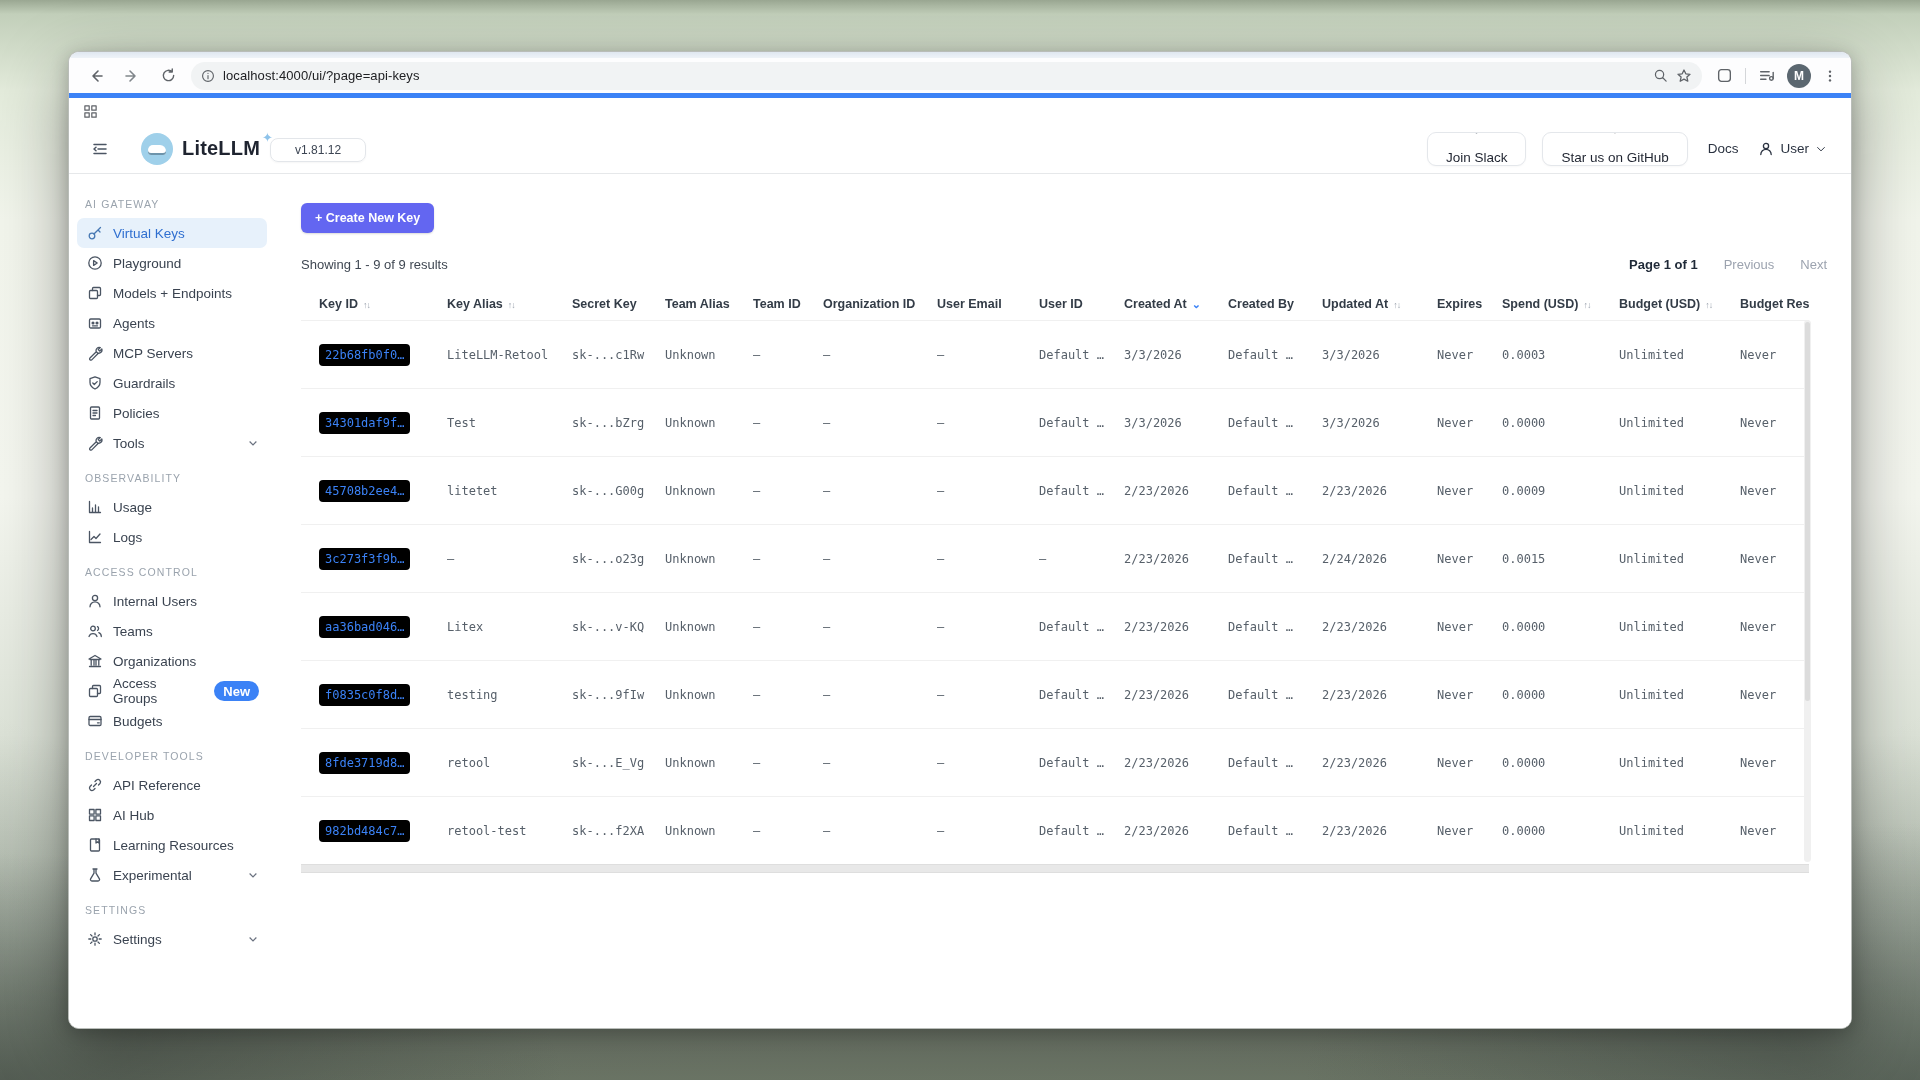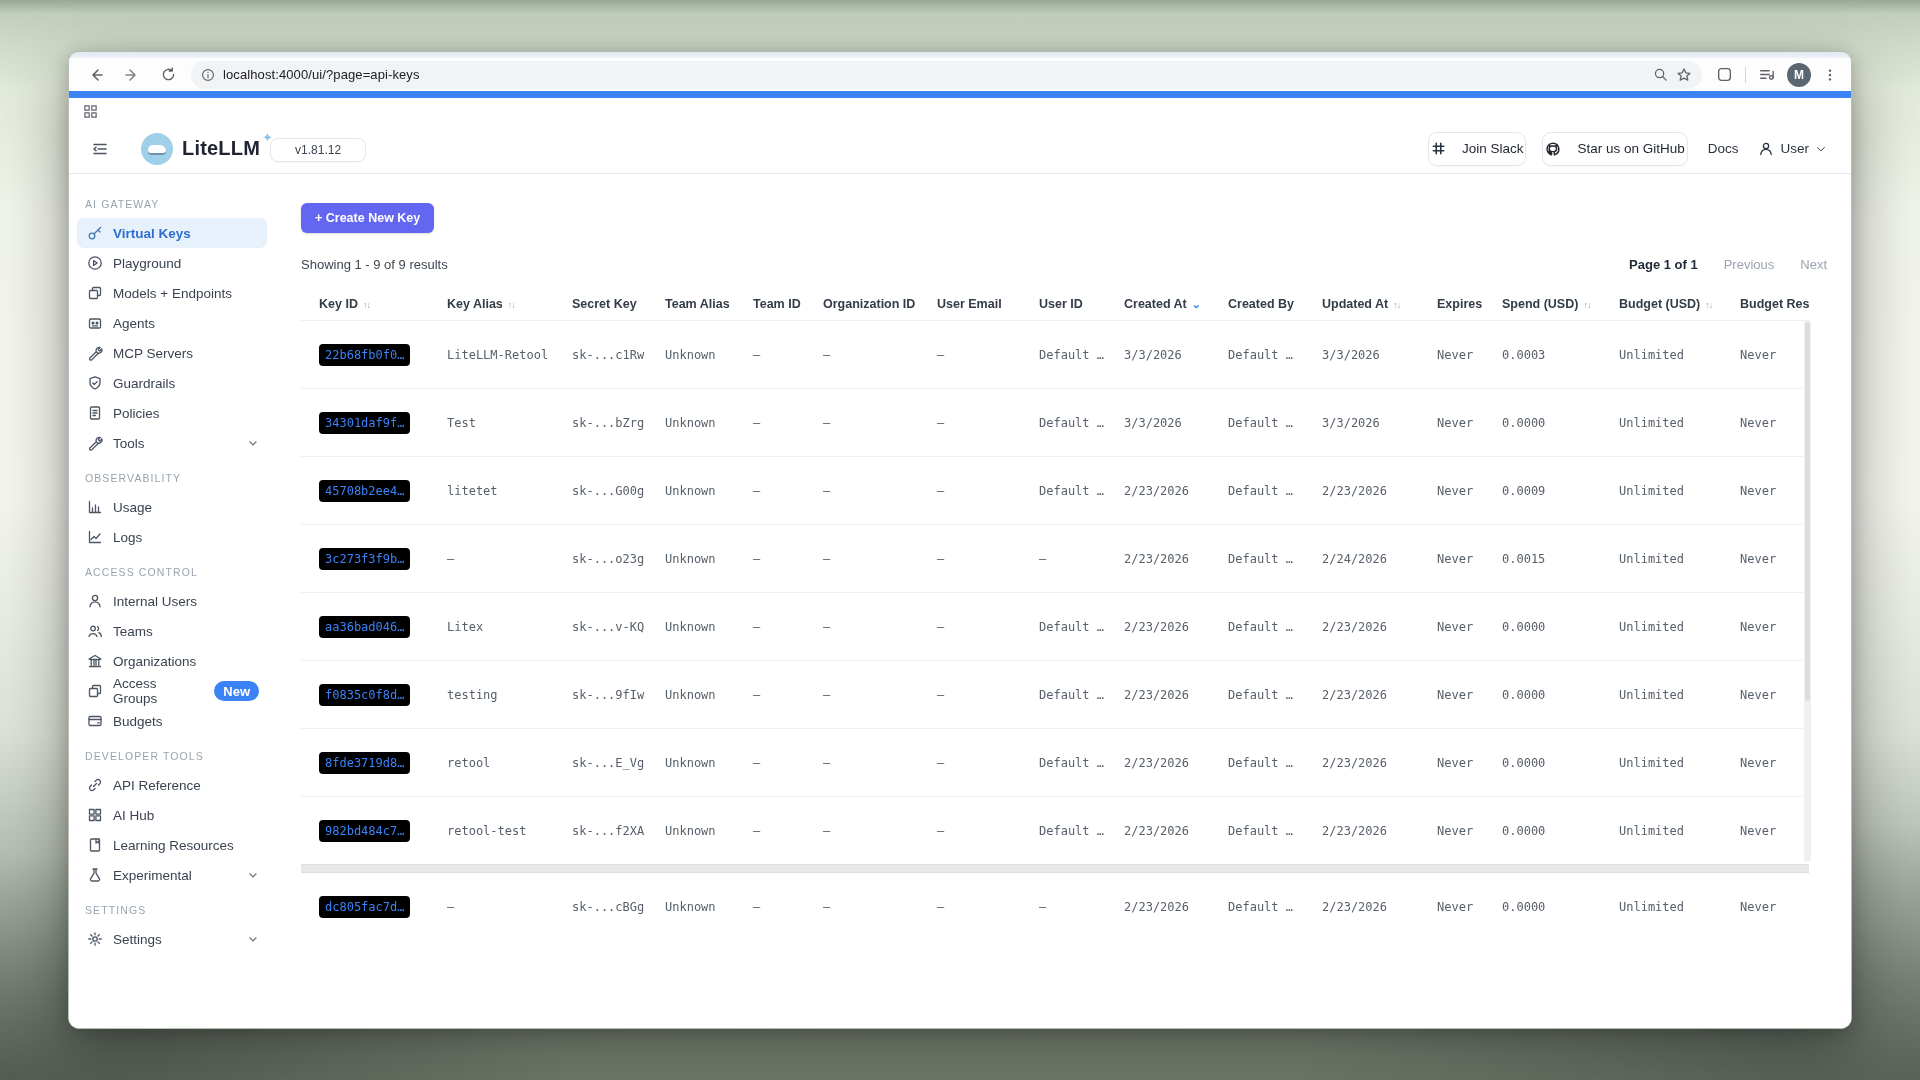--- a/index.html
+++ b/index.html
@@ -13,51 +13,51 @@
   }
 
   
   .window{
     position:absolute; left:68px; top:51px; width:1784px; height:978px;
     border-radius:11px; background:#fff; overflow:hidden;
     box-shadow:0 24px 70px rgba(0,0,0,.38), 0 4px 18px rgba(0,0,0,.22);
     border:1px solid #b9bdb9;
   }
   .chrome-top{ height:6px; background:linear-gradient(180deg,#dfe7f0,#eef3f8); }
-  .toolbar{ height:40px; background:#fdfdfe; display:flex; align-items:center; padding:0 14px; gap:10px; border-bottom:7px solid #3b82f6;}
+  .toolbar{ height:40px; background:#fdfdfe; display:flex; align-items:center; padding:0 14px; gap:10px; border-bottom:5px solid #3b82f6;}
   .nav-ic{ width:26px; height:26px; display:flex; align-items:center; justify-content:center; border-radius:50%; color:#5f6368; font-size:15px; cursor:pointer;}
   .omnibox{ flex:1; height:28px; background:#f1f3f4; border-radius:14px; display:flex; align-items:center; padding:0 10px; gap:8px;}
   .omnibox .url{ flex:1; font-size:13px; color:#202124; letter-spacing:.1px;}
   .tb-right{ display:flex; align-items:center; gap:12px; padding-left:4px;}
   .avatar{ width:24px; height:24px; border-radius:50%; background:#5b6770; color:#fff; font-size:12px; font-weight:bold; display:flex; align-items:center; justify-content:center;}
   .vsep{ width:1px; height:16px; background:#d4d6d9;}
   .bookmarks{ height:26px; background:#fff; display:flex; align-items:center; padding:0 14px;}
 
   
   .app-nav{ height:50px; background:#fff; border-bottom:1px solid #e6e8ea; display:flex; align-items:center; padding:0 24px 0 16px;}
   .collapse{ width:30px; height:30px; display:flex; align-items:center; justify-content:center; border-radius:6px; cursor:pointer;}
   .brand{ display:flex; align-items:center; gap:9px; margin-left:26px;}
   .logo{ width:32px; height:32px; border-radius:50%; background:#9fd0ea; position:relative; overflow:hidden;}
   .logo:after{ content:""; position:absolute; left:7px; top:12px; width:18px; height:10px; background:#fff; border-radius:5px 6px 3px 3px; box-shadow:inset 0 -2px 0 #6d94ab;}
   .brand-name{ font-size:20px; font-weight:bold; color:#1f2430; letter-spacing:.2px;}
   .ver-wrap{ position:relative; margin-left:10px;}
   .ver-badge{ font-size:12px; color:#3c4553; background:#fff; border:1px solid #e3e6ea; border-radius:8px; padding:4px 24px; box-shadow:0 1px 2px rgba(0,0,0,.04);}
   .sparkle{ position:absolute; left:-8px; top:-10px; color:#8ec3ea; font-size:13px;}
   .nav-right{ margin-left:auto; display:flex; align-items:center; gap:16px;}
-  .pill-btn{ display:flex; align-items:center; gap:16px; height:34px; padding:0 2px; border:1px solid #e4e7eb; border-radius:9px; background:#fff; font-size:13.5px; color:#1f2430; cursor:pointer; box-shadow:0 1px 2px rgba(0,0,0,.03);}
+  .pill-btn{ display:flex; align-items:center; gap:16px; height:34px; padding:0 18px; border:1px solid #e4e7eb; border-radius:9px; background:#fff; font-size:13.5px; color:#1f2430; cursor:pointer; box-shadow:0 1px 2px rgba(0,0,0,.03);flex-direction:column;}
   .docs-link{ font-size:13.5px; color:#2a3240; cursor:pointer; margin:0 4px;}
   .user-menu{ display:flex; align-items:center; gap:6px; font-size:13.5px; color:#2a3240; cursor:pointer;}
 
   
   .app-body{ display:flex; height:862px; background:#fff;}
   .sidebar{ width:208px; padding:10px 0 0 0; flex-shrink:0;}
   .sec-label{ font-size:10.5px; font-weight:normal; letter-spacing:1.1px; color:#9aa3ad; padding:14px 16px 8px 16px;}
   .side-item{ display:flex; align-items:center; gap:10px; height:30px; margin:0 10px 0 8px; padding:0 8px 0 10px; border-radius:7px; font-size:13.5px; color:#3a4350; cursor:pointer;}
   .side-item .ic{ width:16px; height:16px; flex-shrink:0; display:flex; align-items:center; justify-content:center;}
-  .side-item.active{ background:#e7f1fb; color:#2f6fd0; font-weight:bold;}
+  .side-item.active{ background:#e7f1fb; color:#2f6fd0; font-weight:normal;}
   .side-item .chev{ margin-left:auto; color:#6b7280;}
   .badge-new{ margin-left:8px; background:#3b82f6; color:#fff; font-size:13px; font-weight:bold; padding:2.5px 9px; border-radius:10px;}
   svg.ln{ stroke:#4b5563; fill:none; stroke-width:1.3; stroke-linecap:round; stroke-linejoin:round;}
   .active svg.ln{ stroke:#4778b3;}
 
   .main{ flex:1; padding:29px 24px 0 24px; background:#fff;}
   .create-btn{ display:inline-flex; align-items:center; height:30px; padding:0 14px; background:#6366f1; color:#fff; font-size:12.5px; font-weight:bold; border:none; border-radius:6px; cursor:pointer; box-shadow:0 1px 2px rgba(0,0,0,.15);}
   .filter-row{ margin-top:21px; display:flex; gap:10px;}
   .flt-btn{ display:flex; align-items:center; gap:8px; height:30px; padding:0 14px; background:#fff; border:1px solid #e4e7ec; border-radius:8px; font-size:13px; color:#374151; cursor:pointer; box-shadow:0 1px 1px rgba(0,0,0,.03);}
   .results-row{ margin-top:24px; display:flex; align-items:center; font-size:13px; color:#3f4752;}
@@ -554,36 +554,19 @@
                 <td>Default …</td>
                 <td>2/23/2026</td>
                 <td>Never</td>
                 <td>0.0000</td>
                 <td>Unlimited</td>
                 <td>Never</td>
               </tr>
               <tr class="scrollbar-row">
                 <td colspan="15"></td>
               </tr>
-              <tr>
-                <td><a class="key-chip">dc805fac7d…</a></td>
-                <td>–</td>
-                <td>sk-...cBGg</td>
-                <td>Unknown</td>
-                <td>–</td>
-                <td>–</td>
-                <td>–</td>
-                <td>–</td>
-                <td>2/23/2026</td>
-                <td>Default …</td>
-                <td>2/23/2026</td>
-                <td>Never</td>
-                <td>0.0000</td>
-                <td>Unlimited</td>
-                <td>Never</td>
-              </tr>
             </tbody>
         </table>
         <div class="vscroll"></div>
       </div>
     </div>
   </div>
 </div>
 
 </body></html>

